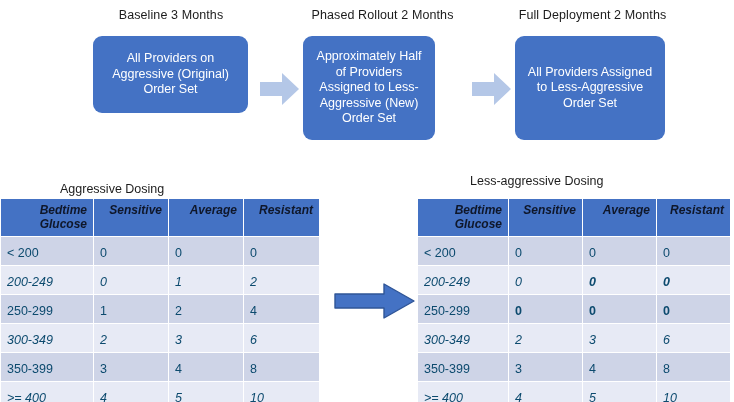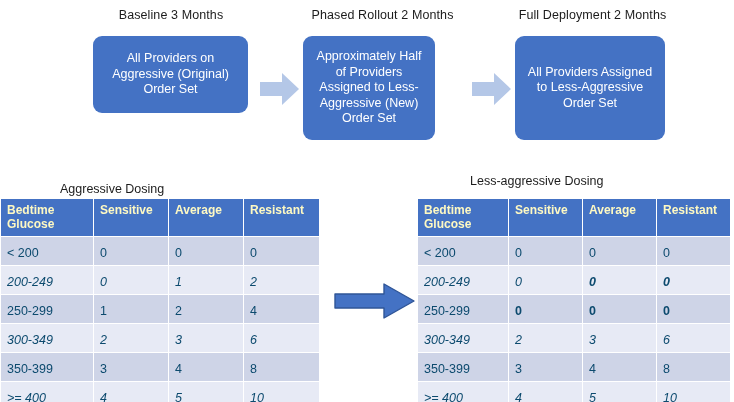--- a/index.html
+++ b/index.html
@@ -57,28 +57,29 @@
   }
 
   table.dose-table {
     position: absolute;
     border-collapse: collapse;
     table-layout: fixed;
     font-size: 12px;
   }
   table.dose-table th {
     background: #4472C4;
-    color: #fef9c3;
+    color: #0f172a;
     font-weight: bold;
-    text-align: left;
+    text-align: right;
     padding: 4px 6px 5px 6px;
     border: 1px solid #ffffff;
     vertical-align: top;
     line-height: 14px;
     font-size: 12px;
+    font-style: italic;
   }
   table.dose-table td {
     padding: 7px 6px 3px 6px;
     border: 1px solid #ffffff;
     vertical-align: middle;
     line-height: 15px;
     color: #0c4a6e;
     font-size: 12.5px;
     height: 18px;
   }

